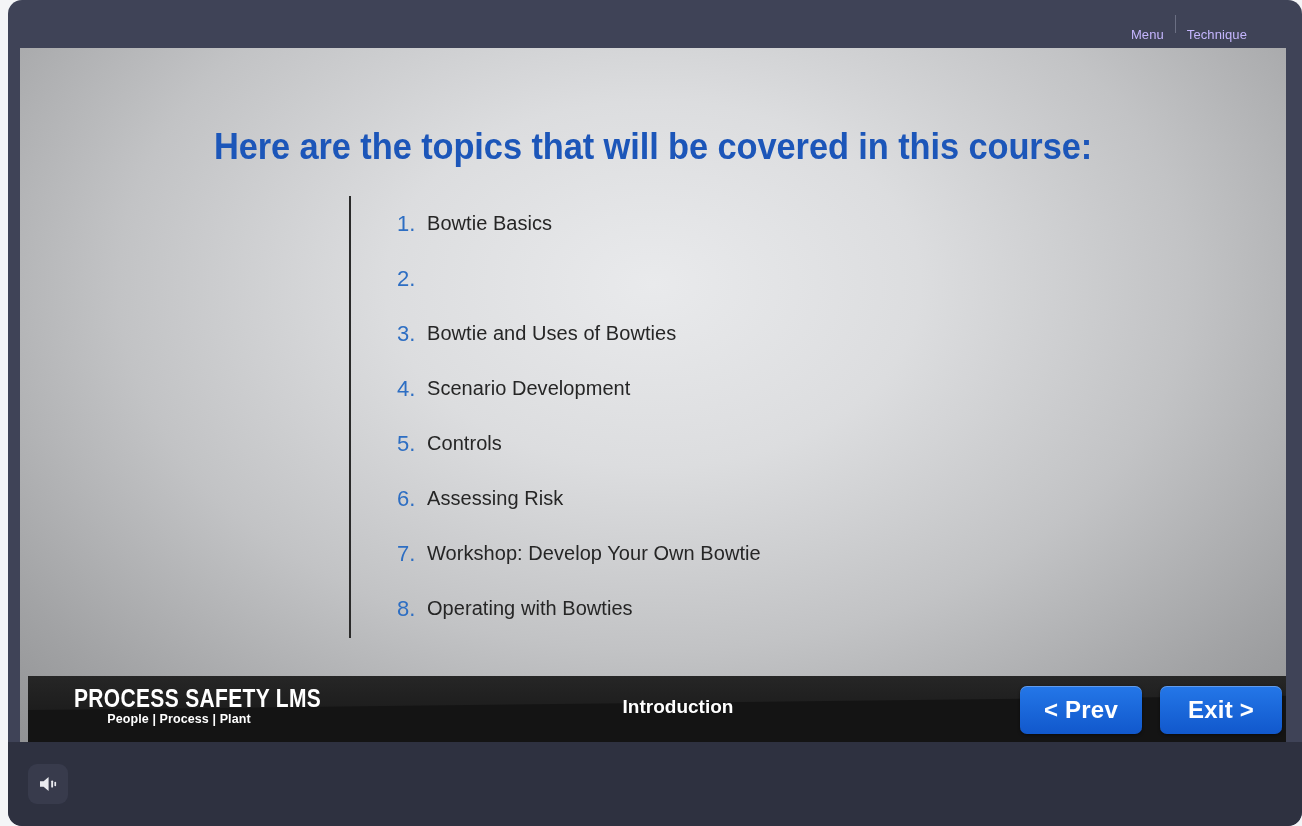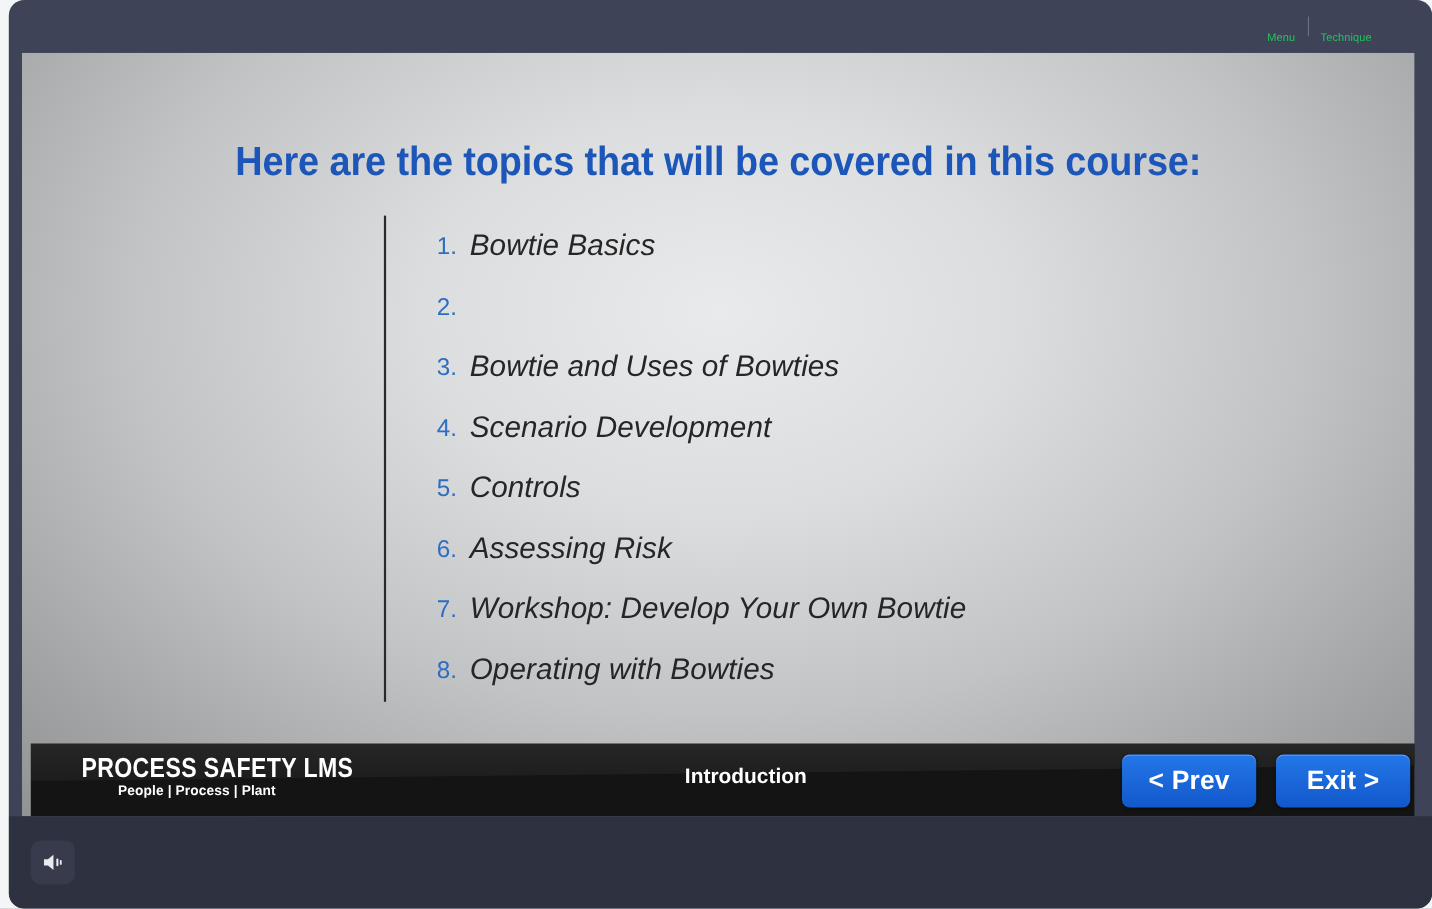--- a/index.html
+++ b/index.html
@@ -39,22 +39,22 @@
     left: 0; top: 0;
     width: 1294px;
     height: 48px;
     display: flex;
     align-items: center;
     justify-content: flex-end;
     padding-right: 44px;
     z-index: 5;
   }
   .topbar-link {
-    color: #22c55e;
-    font-size: 10px;
+    color: #c4b5fd;
+    font-size: 13px;
     letter-spacing: .1px;
     padding: 0 11px;
     cursor: pointer;
     white-space: nowrap;
     margin-top: 20px;
   }
   .topbar-sep {
     width: 1px;
     height: 18px;
     background: #6b6f83;
@@ -116,25 +116,24 @@
   }
   .topic-num {
     color: #2d6ec3;
     font-size: 22px;
     width: 30px;
     flex: 0 0 30px;
     font-family: "Liberation Sans", sans-serif;
   }
   .topic-label {
     color: #262626;
-    font-size: 27px;
+    font-size: 20px;
     font-family: "Liberation Sans", sans-serif;
     letter-spacing: .05px;
     white-space: nowrap;
-    font-style: italic;
   }
 
   
   .slide-footer {
     position: absolute;
     left: 8px;
     bottom: 0;
     width: 1266px;
     height: 66px;
     background: #141414;

